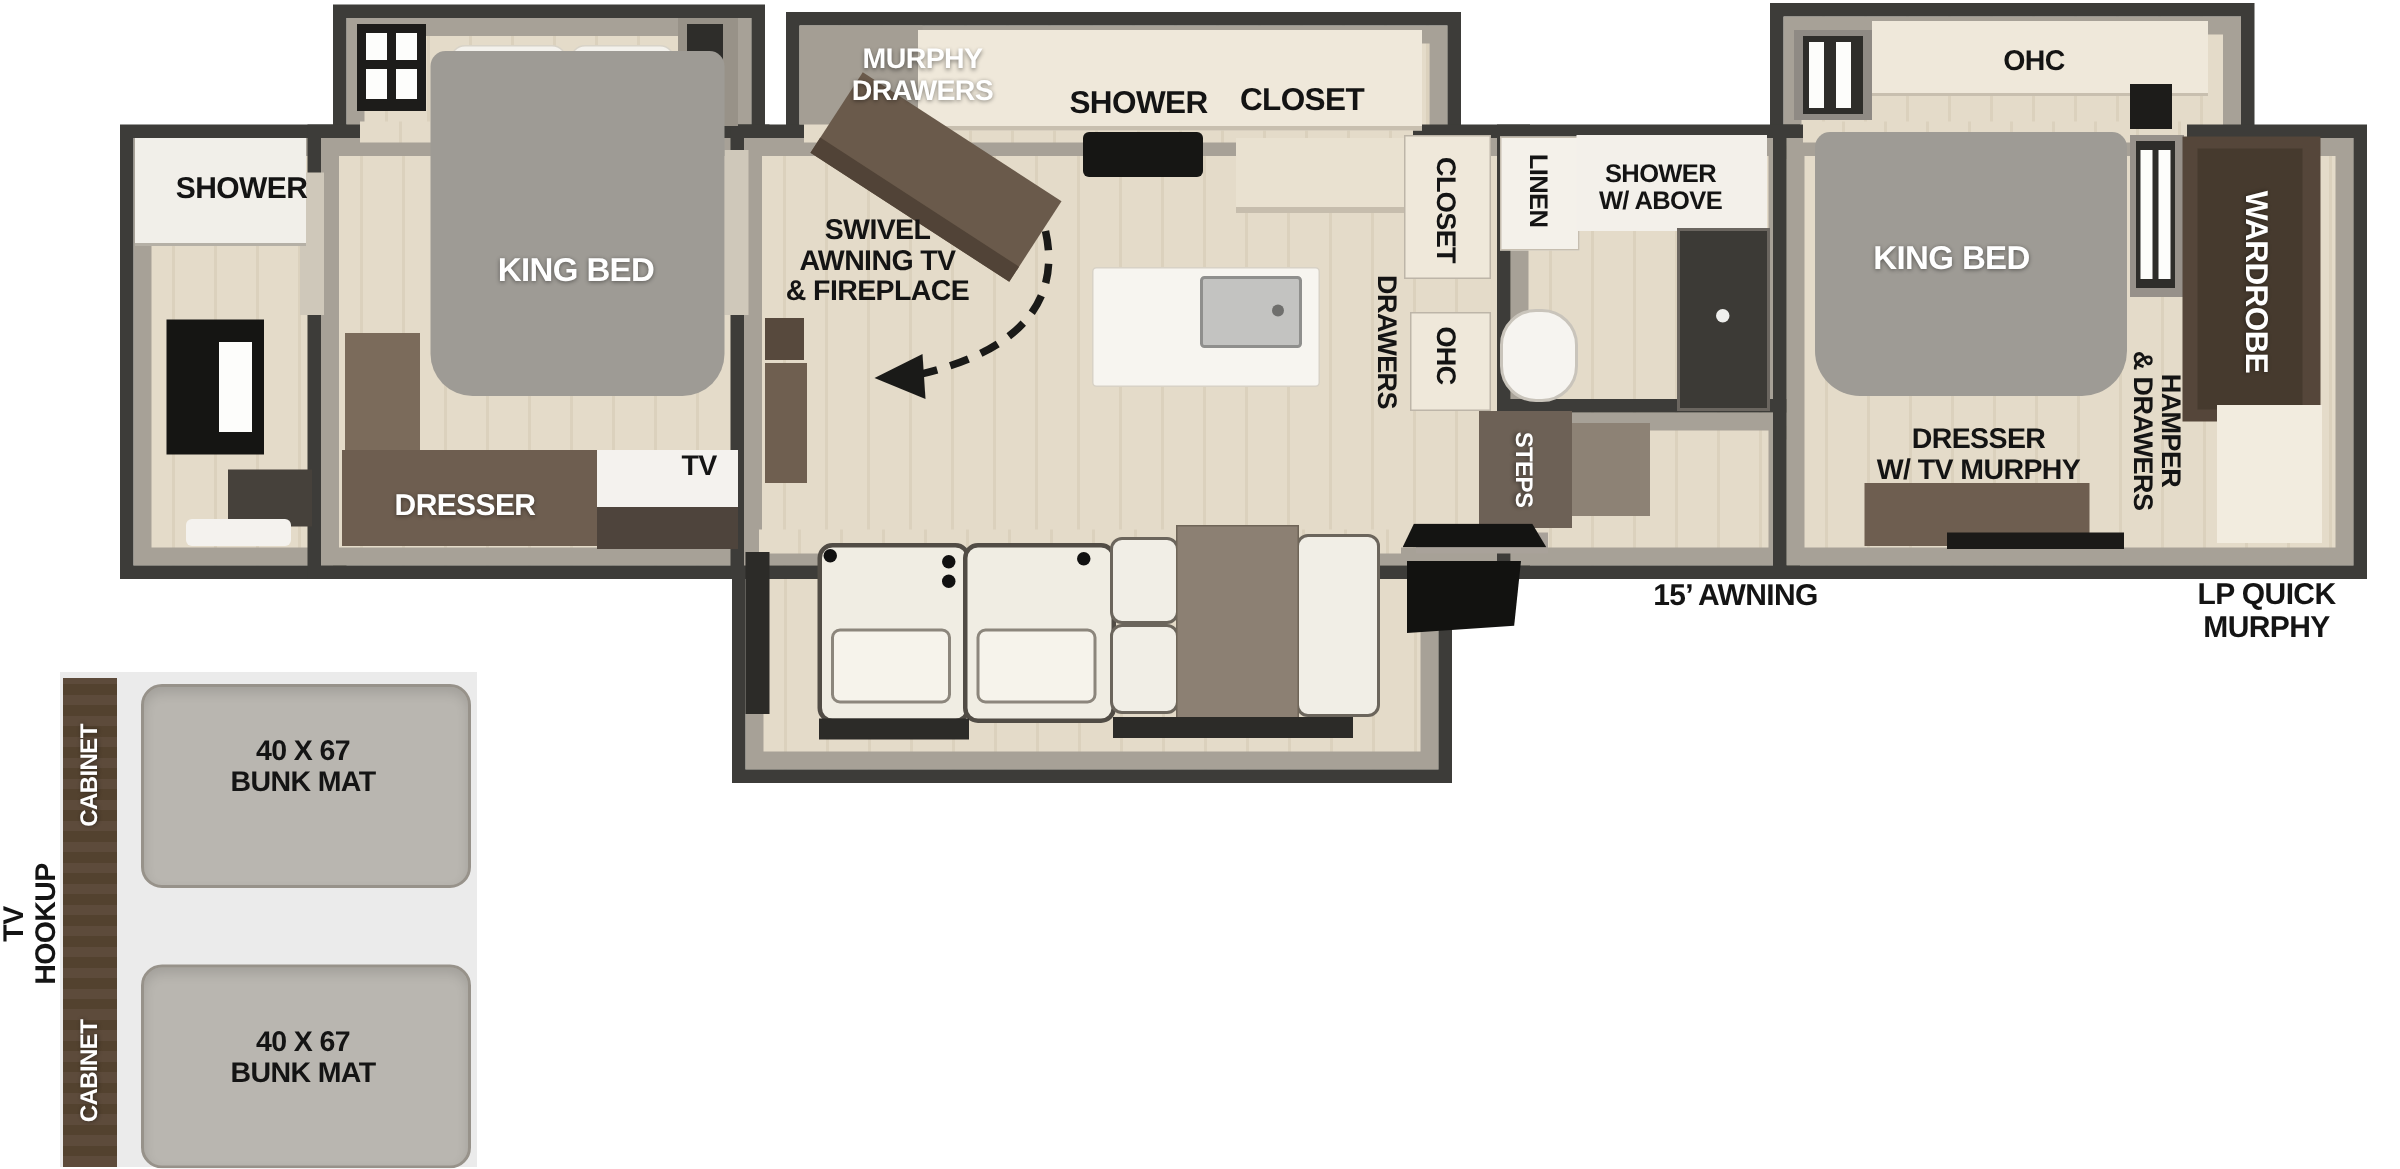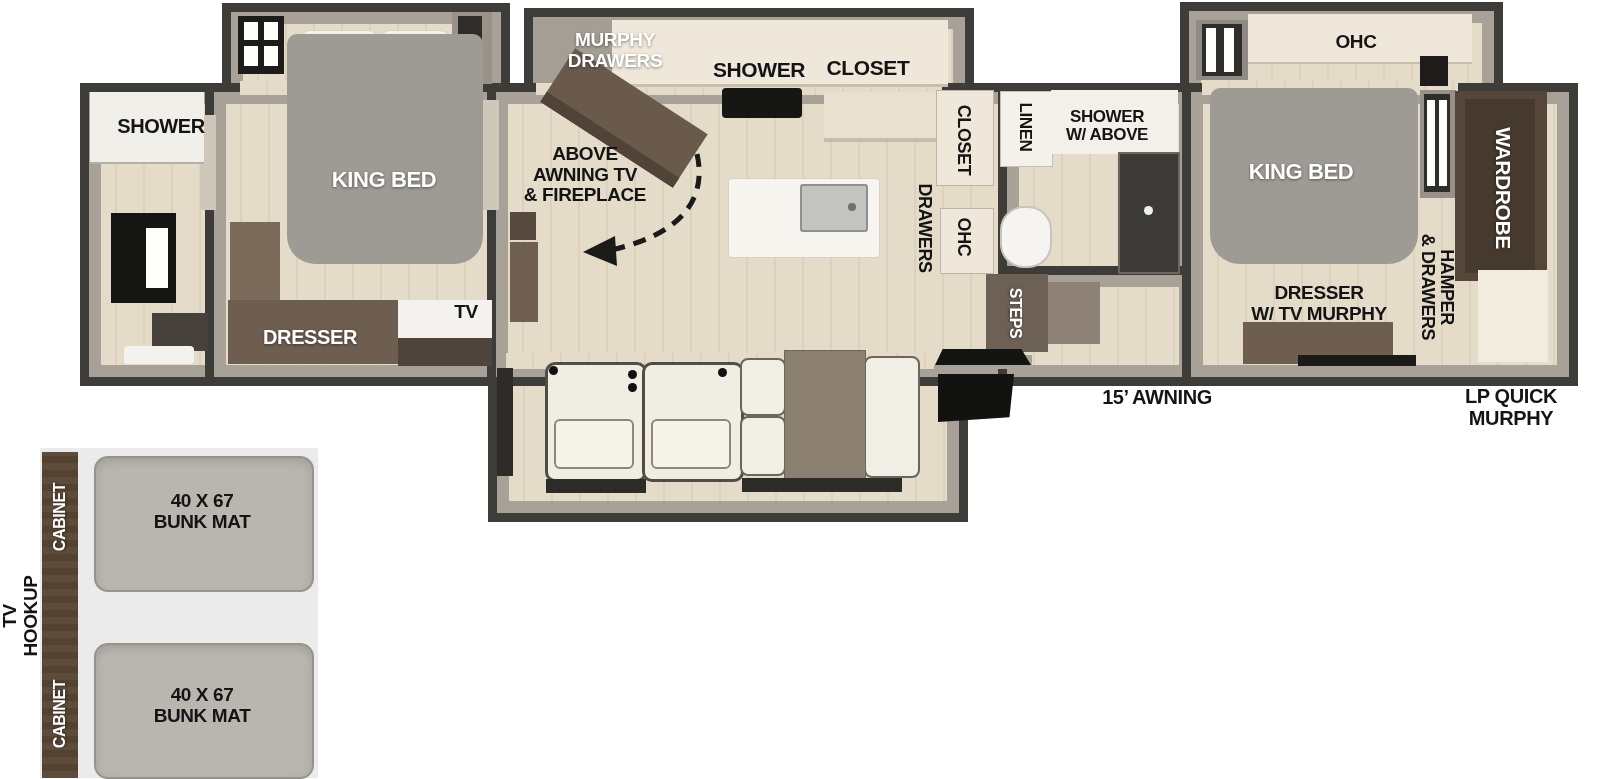--- a/index.html
+++ b/index.html
@@ -158,21 +158,21 @@
   <div class="lbl white" style="left:310px;top:338px;font-size:20px;">DRESSER</div>
   <div class="lbl" style="left:466px;top:312px;font-size:19px;">TV</div>
 
   <div class="lbl white" style="left:615px;top:51px;font-size:19px;">
     <span>MURPHY</span>
     <span>DRAWERS</span>
   </div>
   <div class="lbl" style="left:759px;top:70px;font-size:21px;">SHOWER</div>
   <div class="lbl" style="left:868px;top:68px;font-size:21px;">CLOSET</div>
   <div class="lbl" style="left:585px;top:175px;font-size:19px;">
-    <span>ABOVE</span>
+    <span>SWIVEL</span>
     <span>AWNING TV</span>
     <span>&amp; FIREPLACE</span>
   </div>
   <div class="lbl rot" style="left:963px;top:140px;font-size:18px;">CLOSET</div>
   <div class="lbl rot" style="left:924px;top:228px;font-size:18px;">DRAWERS</div>
   <div class="lbl rot" style="left:963px;top:237px;font-size:18px;">OHC</div>
 
   <div class="lbl rot" style="left:1025px;top:127px;font-size:17px;">LINEN</div>
   <div class="lbl" style="left:1107px;top:126px;font-size:17px;">
     <span>SHOWER</span>

